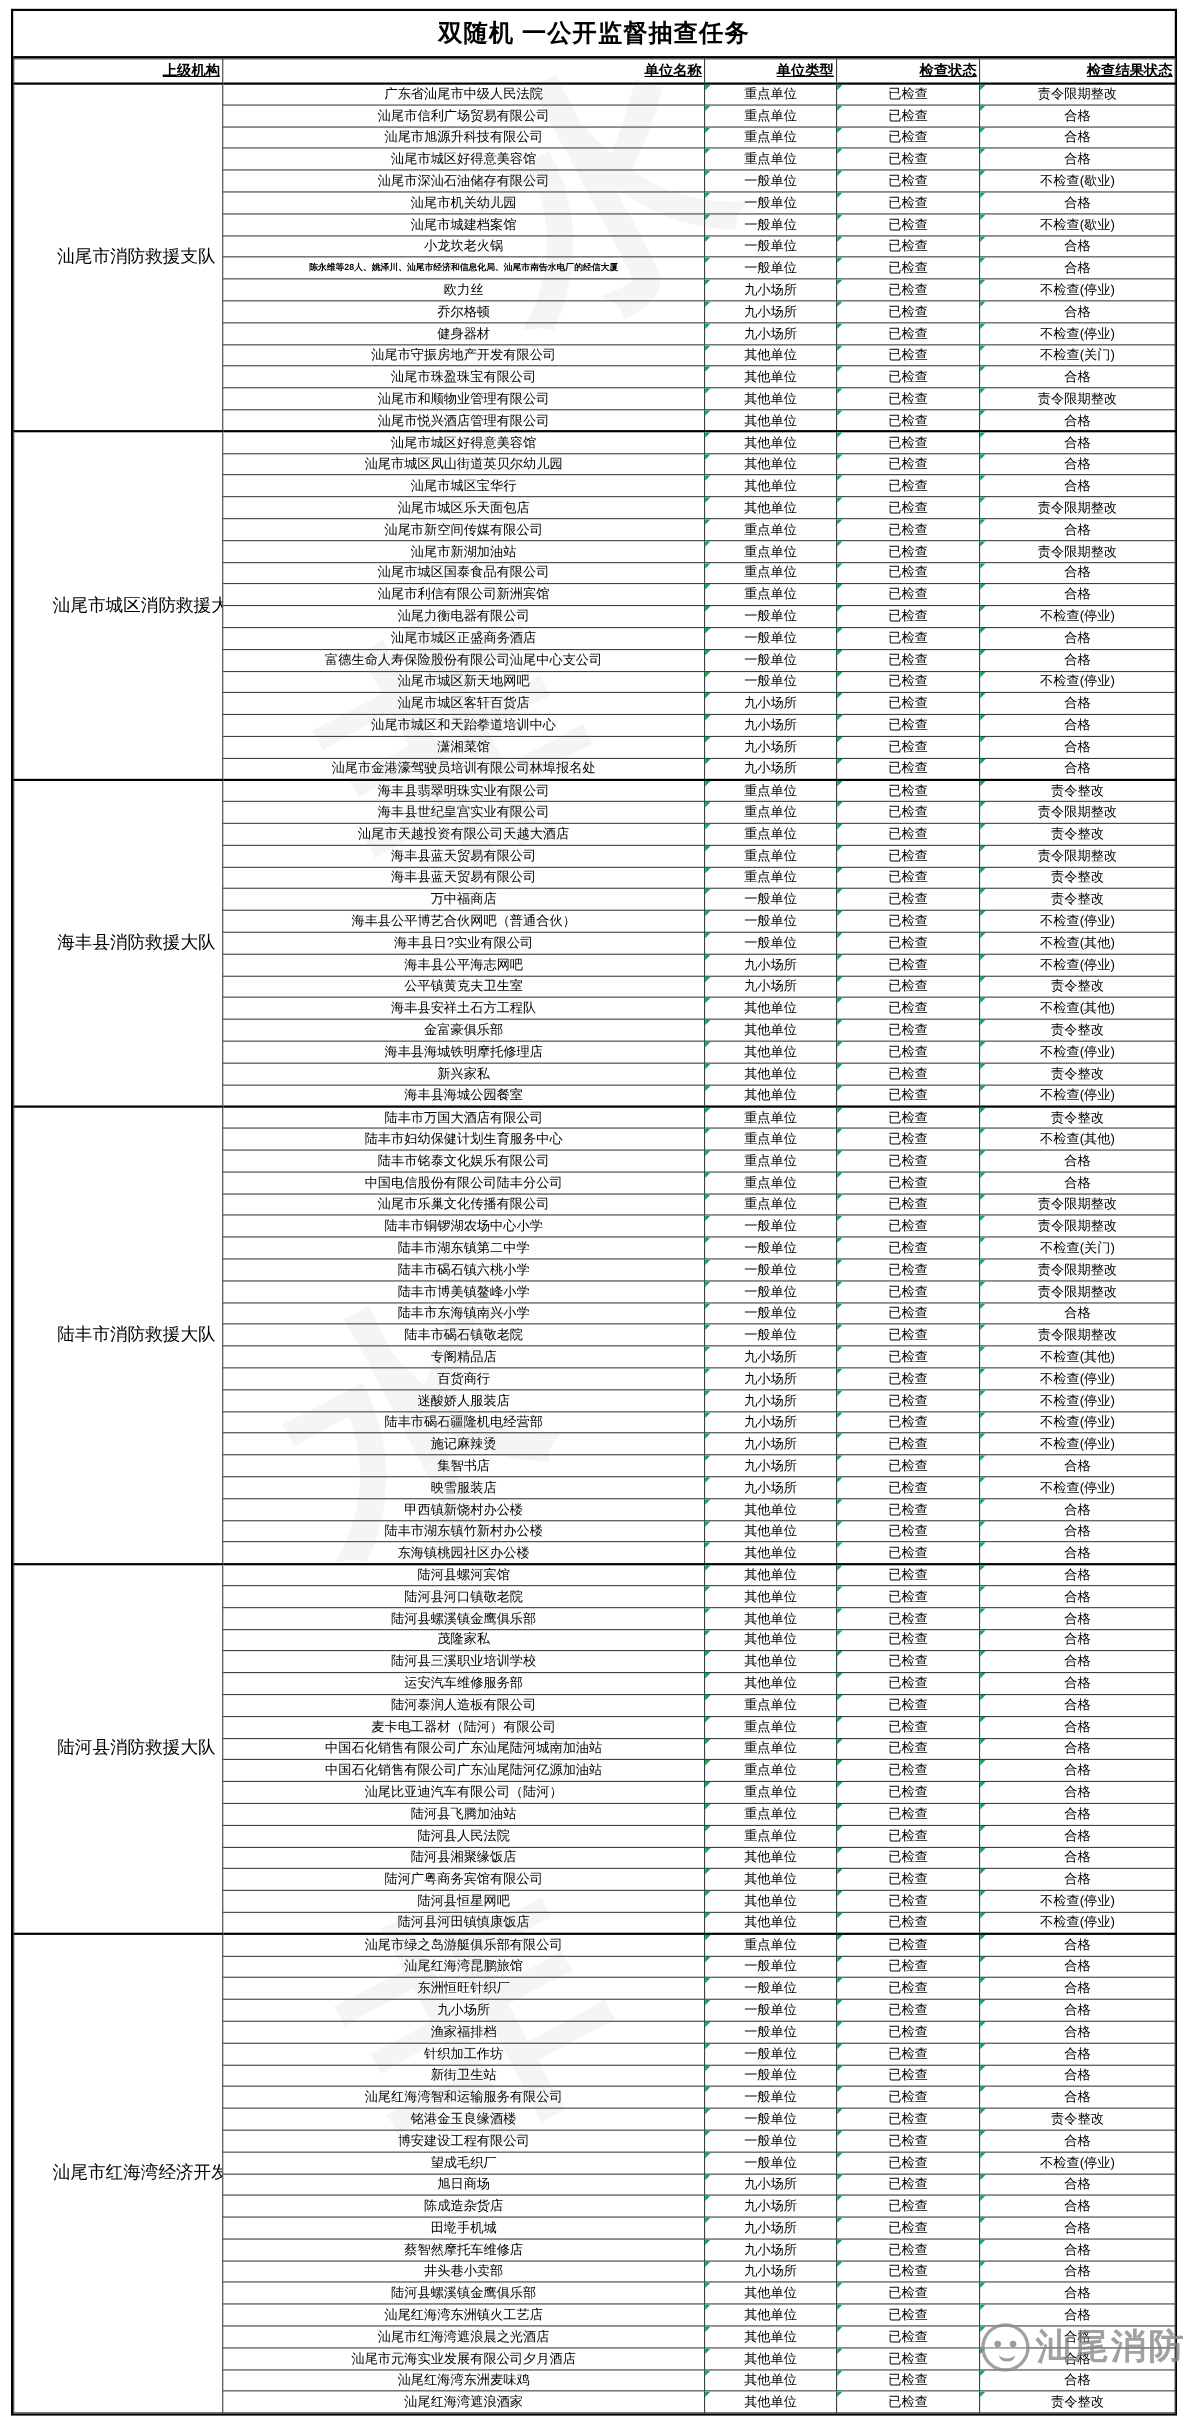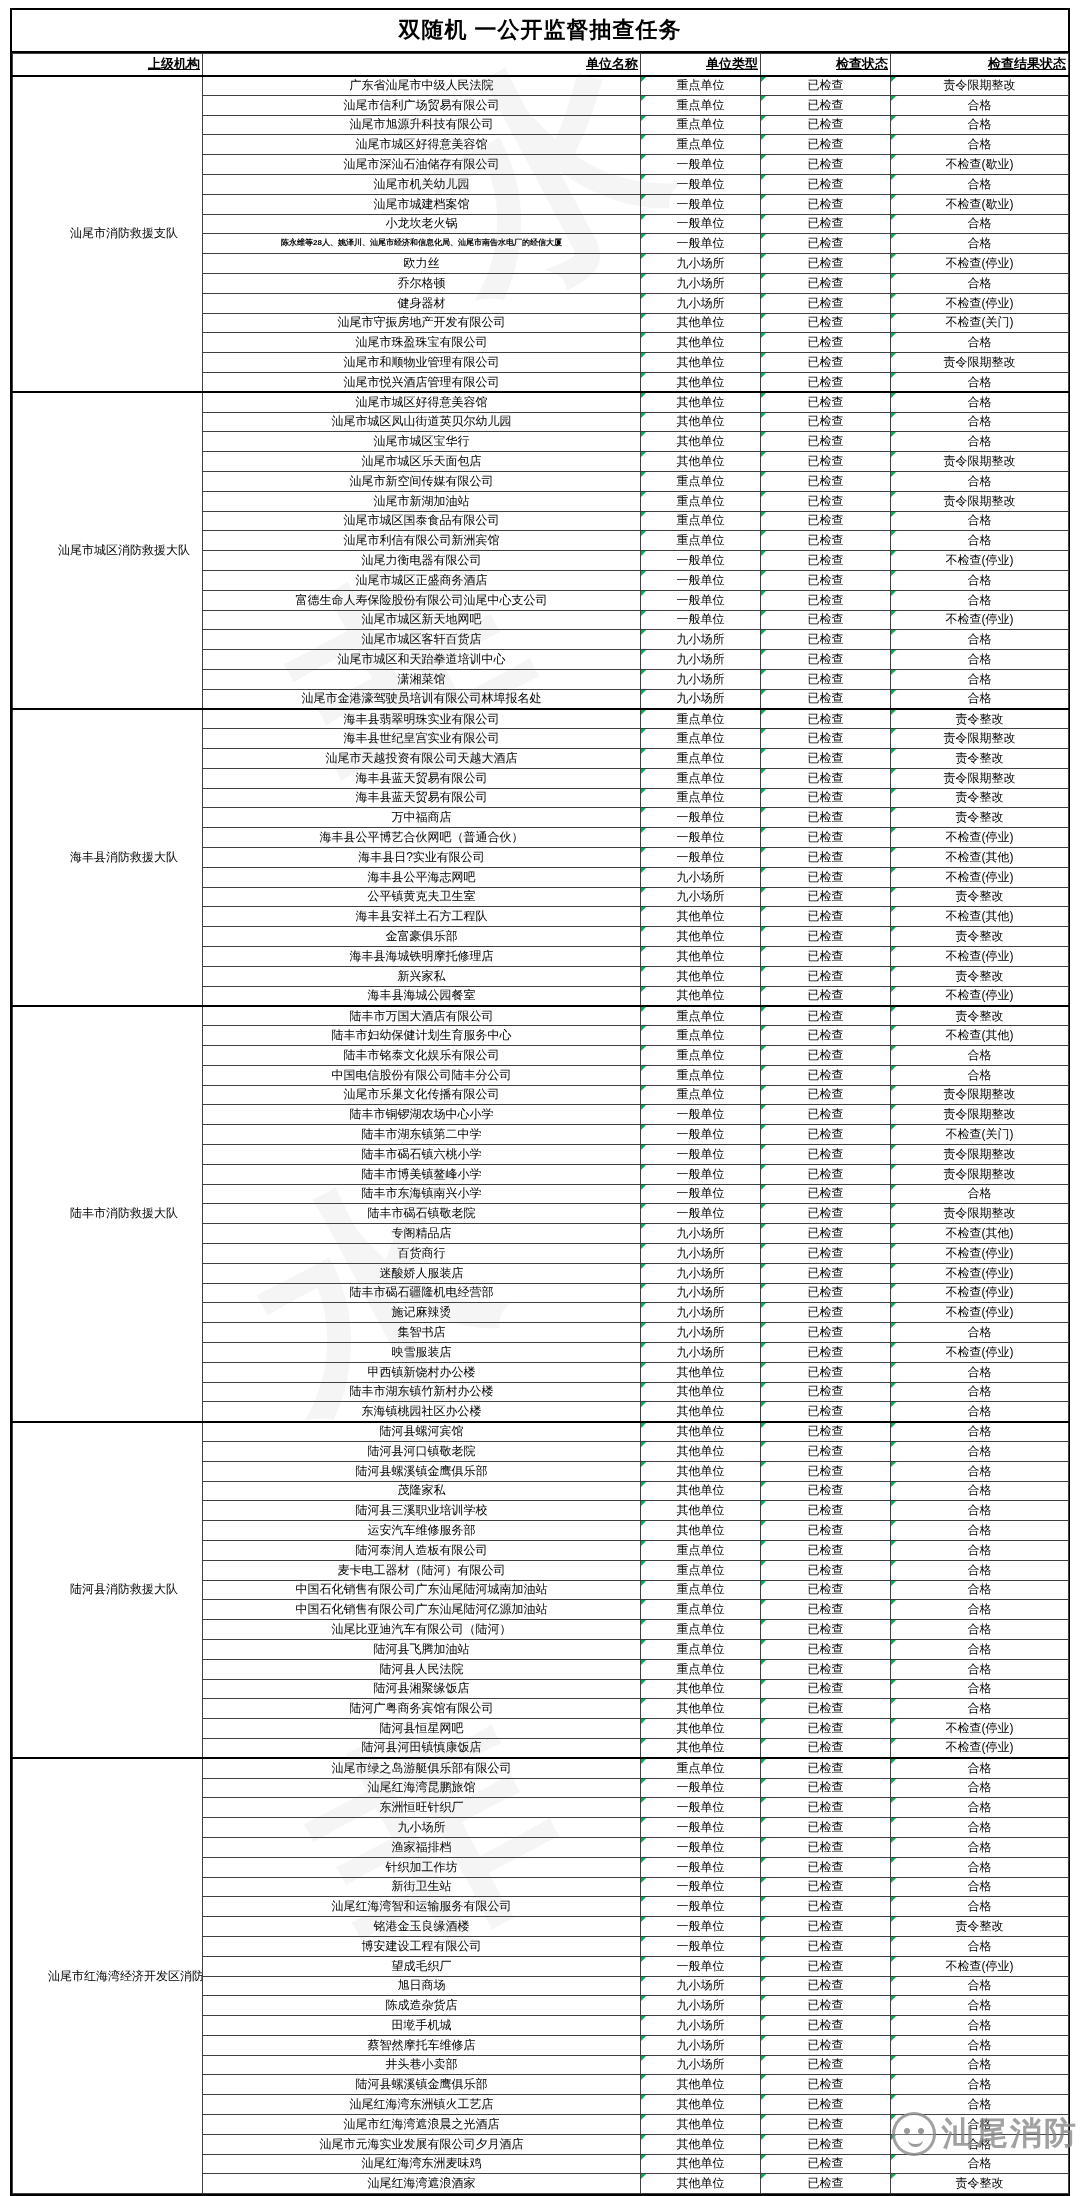--- a/index.html
+++ b/index.html
@@ -29,21 +29,21 @@
     text-align: center; vertical-align: middle;
     font-size: 12px; line-height: 1.1;
     padding: 0 2px; overflow: hidden; white-space: nowrap;
   }
   thead th {
     font-size: 13px; font-weight: bold;
     text-decoration: underline;
     height: 22px; border-bottom: 2px solid #000; text-align: right;
   }
   tbody tr { height: 19.8px; }
-  tbody td.agency { font-size: 12px; padding-left: 35px; }
+  tbody td.agency { font-size: 16px; padding-left: 35px; }
   tbody tr.group-start td { border-top: 2px solid #000; }
   td.small-text { font-size: 8px; font-weight: bold; }
   td.mark { position: relative; }
   td.mark::before {
     content: ""; position: absolute; top: 0; left: 0;
     width: 0; height: 0;
     border-top: 5px solid #00B050; border-right: 5px solid transparent;
   }
   
   .wm {

